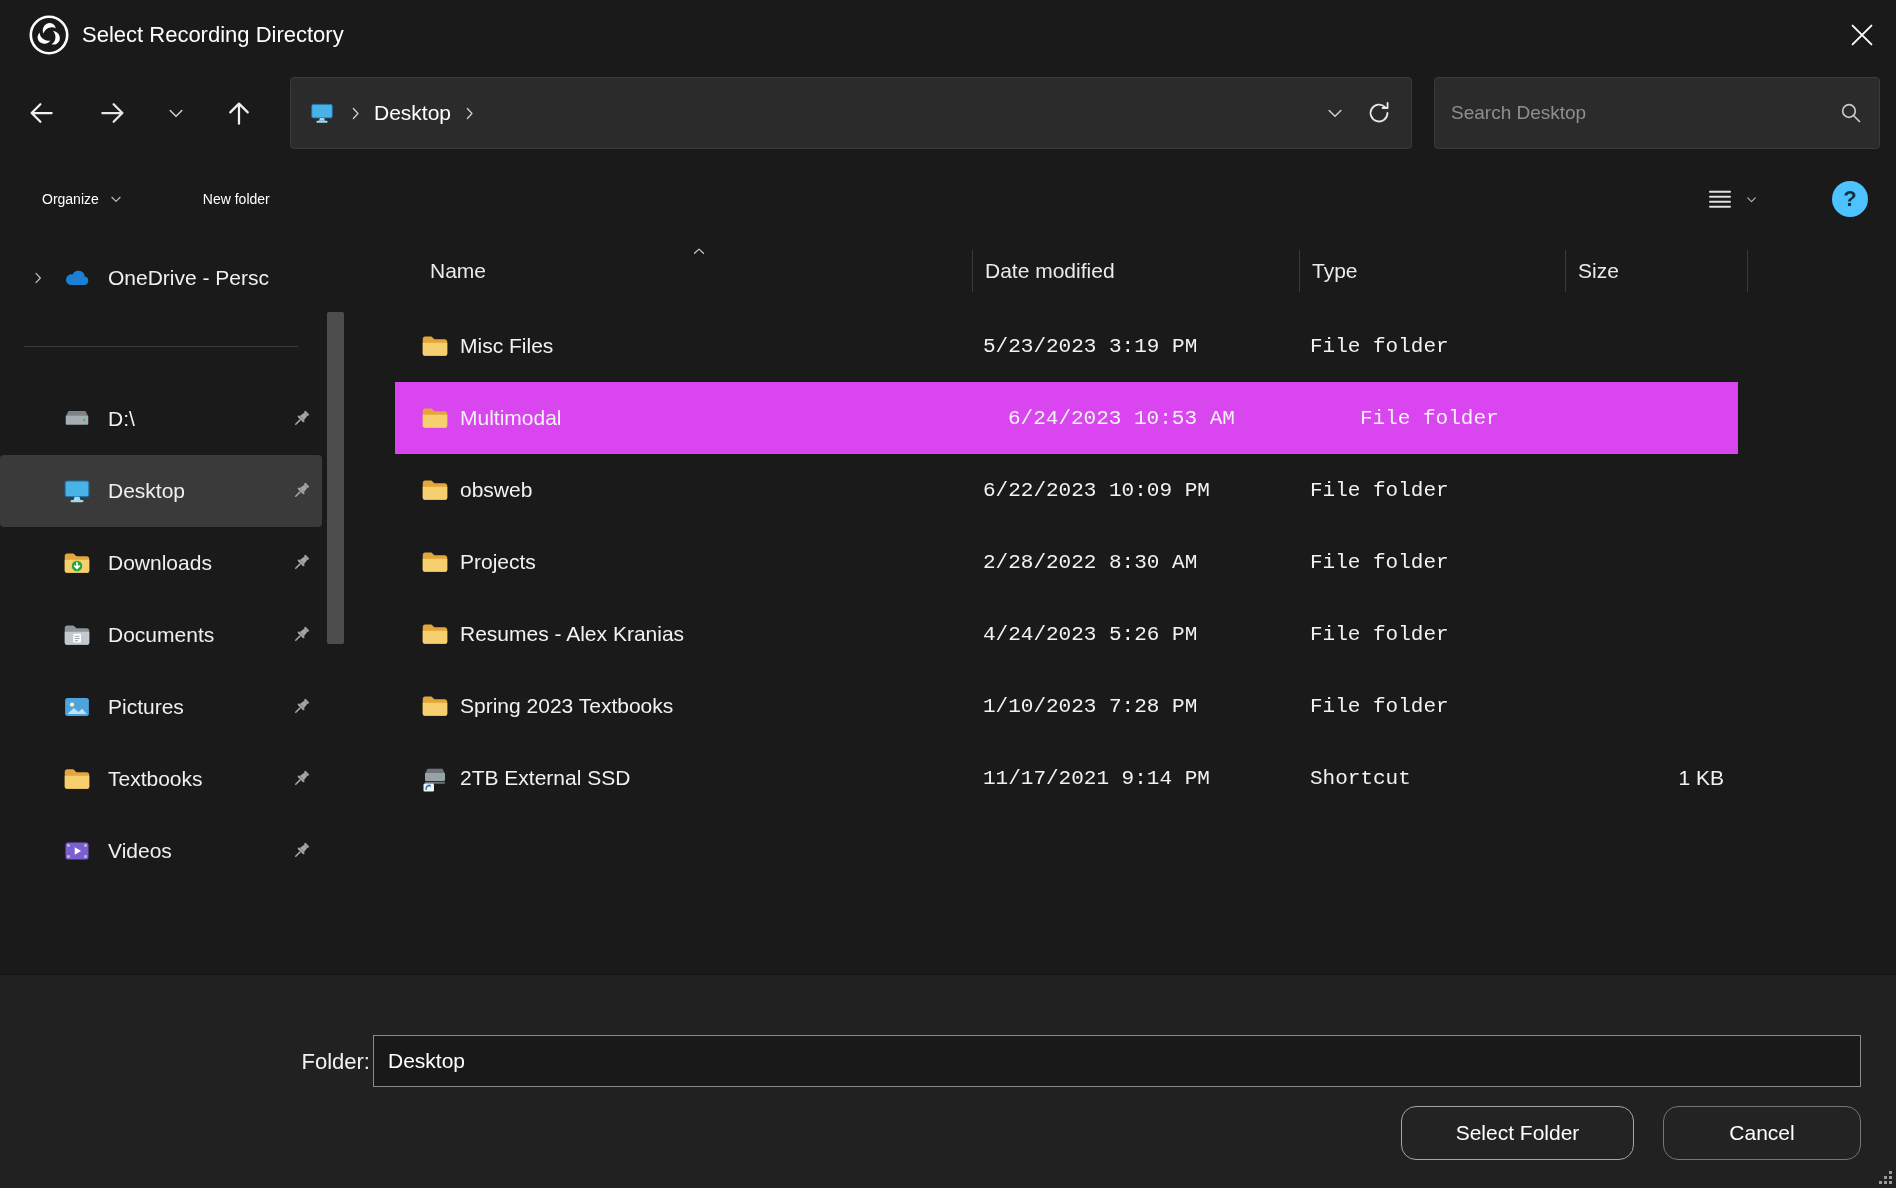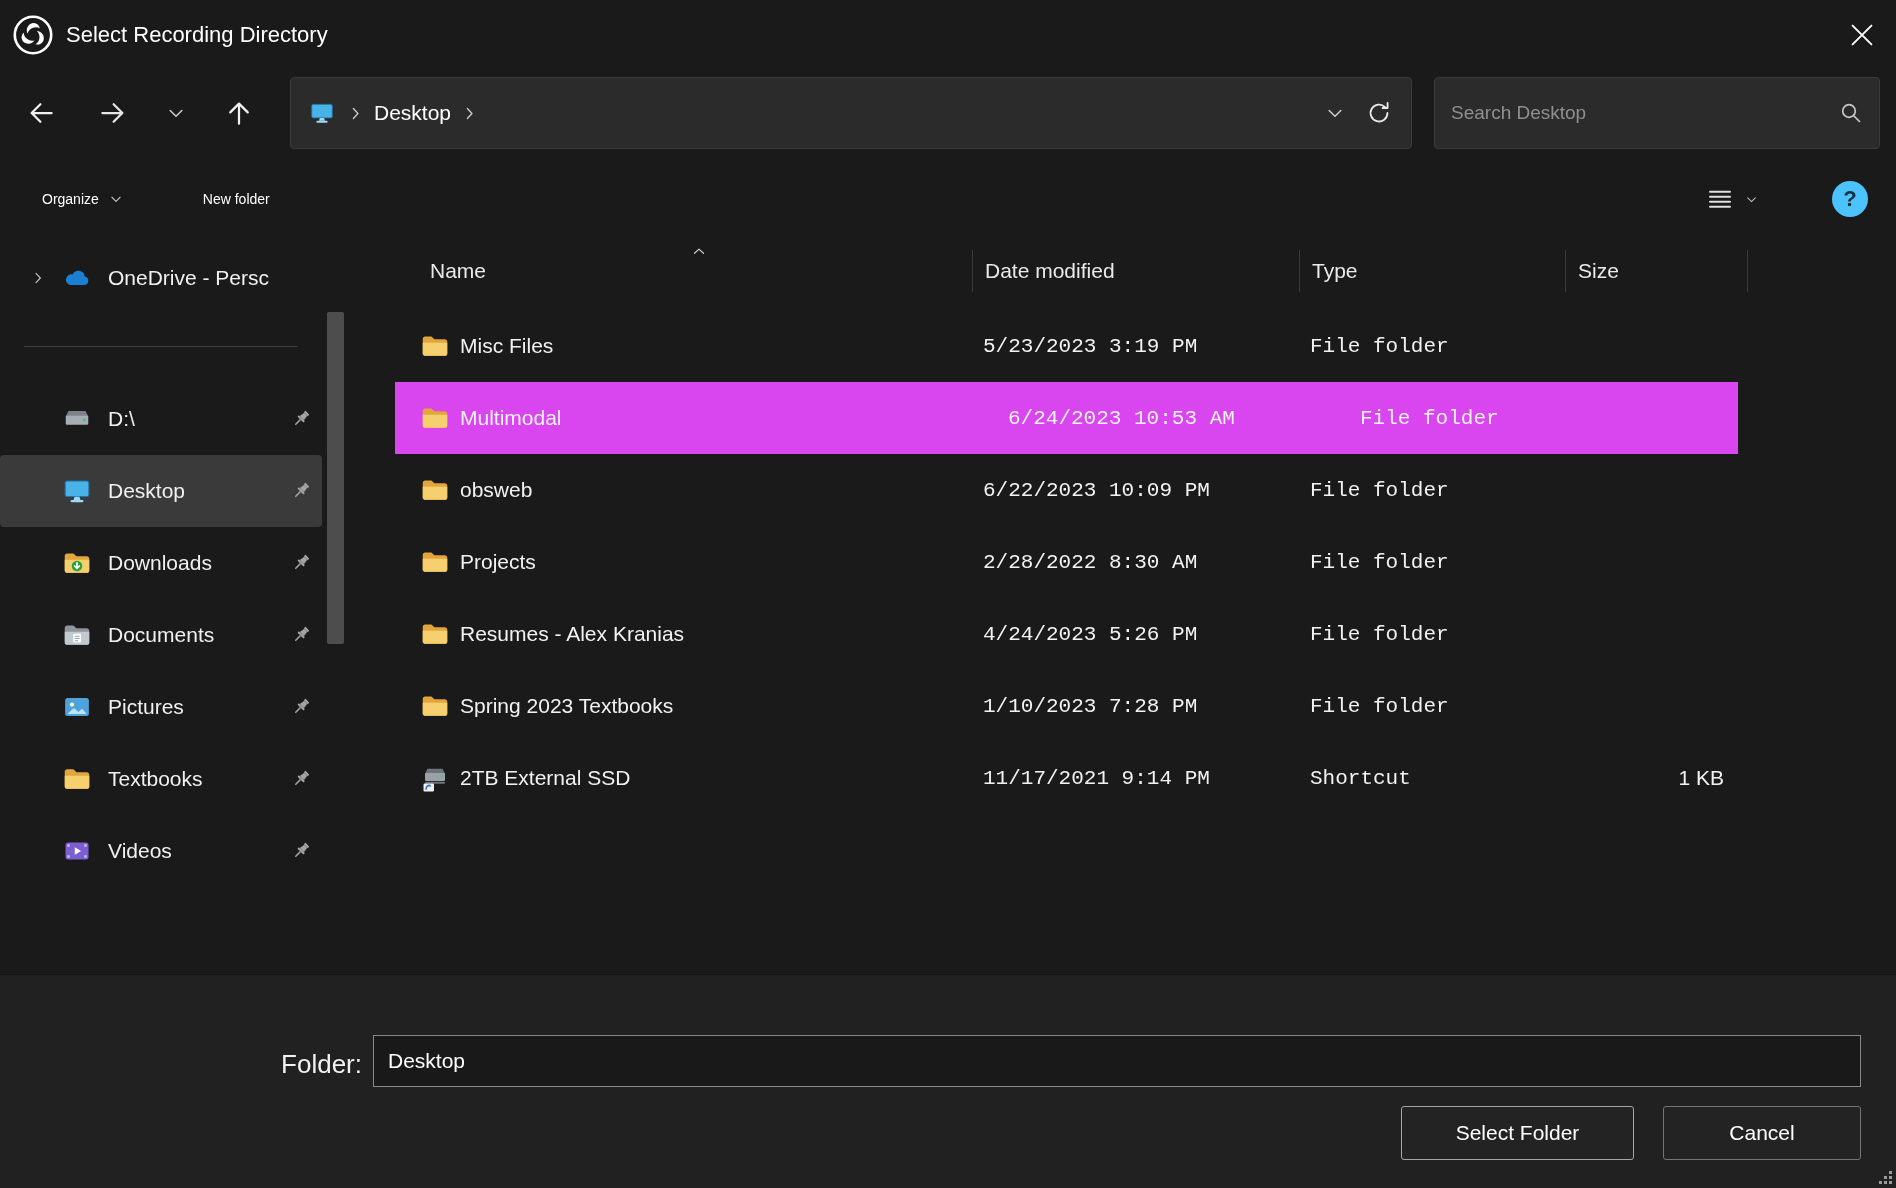--- a/index.html
+++ b/index.html
@@ -5,21 +5,21 @@
   * { margin:0; padding:0; box-sizing:border-box; }
   html,body { width:1896px; height:1188px; }
   body {
     background:#1a1a1a; color:#f2f2f2;
     font-family:"Liberation Sans","DejaVu Sans",sans-serif;
     font-size:21px; overflow:hidden;
   }
   .window { position:relative; width:1896px; height:1188px; display:flex; flex-direction:column; background:#1a1a1a; }
 
   
-  .titlebar { height:70px; flex:0 0 auto; display:flex; align-items:center; padding-left:12px; position:relative; }
+  .titlebar { height:70px; flex:0 0 auto; display:flex; align-items:center; padding-left:28px; position:relative; }
   .obs-logo { width:42px; height:42px; margin-right:12px; flex:0 0 auto; }
   .win-title { font-size:22px; color:#ffffff; }
   .close-btn { position:absolute; right:0; top:0; width:68px; height:70px; background:transparent; border:none; display:flex; align-items:center; justify-content:center; cursor:pointer; }
 
   
   .navbar { height:86px; flex:0 0 auto; display:flex; align-items:center; padding-left:12px; }
   .nav-btn { width:58px; height:58px; background:transparent; border:none; display:flex; align-items:center; justify-content:center; cursor:pointer; margin-right:14px; }
   .nav-btn.small { width:40px; }
   .addressbar { width:1122px; height:72px; margin-left:8px; background:#2b2b2b; border:1px solid #3a3a3a; border-radius:4px; display:flex; align-items:center; padding:0 10px 0 16px; cursor:text; }
   .crumb-sep { margin:0 10px; display:flex; align-items:center; }
@@ -61,23 +61,23 @@
 
   .rows { margin:10px 0 0 35px; width:1343px; }
   .frow { height:72px; display:grid; grid-template-columns:578px 327px 266px 172px; align-items:center; cursor:pointer; }
   .frow.selected { background:#d946ef;gap:25px; }
   .fcell-name { display:flex; align-items:center; padding-left:25px; gap:10px; white-space:nowrap; overflow:hidden; }
   .fcell { padding-left:10px; white-space:nowrap;font-family:Liberation Mono, monospace; }
   .fcell-size { text-align:right; padding-right:14px; white-space:nowrap; }
 
   
   .footer { height:214px; flex:0 0 auto; background:#212121; border-top:1px solid #141414; position:relative; }
-  .folder-label { position:absolute; left:0; width:362px; top:74px; text-align:right; font-size:26px; color:#f2f2f2; }
+  .folder-label { position:absolute; left:8px; width:362px; top:74px; text-align:right; font-size:22px; color:#f2f2f2; }
   .folder-input { position:absolute; left:373px; top:60px; width:1488px; height:52px; background:#191919; border:1px solid #8a8a8a; color:#ffffff; font-size:21px; font-family:inherit; padding:0 14px; outline:none; }
-  .btn { position:absolute; top:131px; height:54px; background:#232323; color:#ffffff; font-size:21px; font-family:inherit; border-radius:3px; cursor:pointer; }
+  .btn { position:absolute; top:131px; height:54px; background:#232323; color:#ffffff; font-size:21px; font-family:inherit; border-radius:15px; cursor:pointer; }
   .btn-select { left:1401px; width:233px; border:1px solid #a6a6a6; }
   .btn-cancel { left:1663px; width:198px; border:1px solid #757575; }
 
   .grip { position:absolute; right:4px; bottom:4px; width:16px; height:16px; }
   .grip::after { content:''; position:absolute; width:3px; height:3px; background:#9a9a9a; right:0; bottom:0;
     box-shadow:-5px 0 #9a9a9a, -10px 0 #9a9a9a, 0 -5px #9a9a9a, -5px -5px #9a9a9a, 0 -10px #9a9a9a; }
 
   svg { display:block; }
 </style>
 </head>

